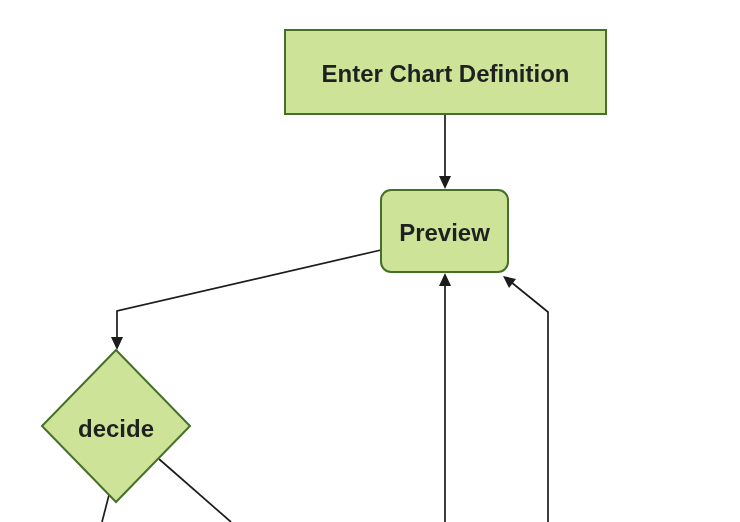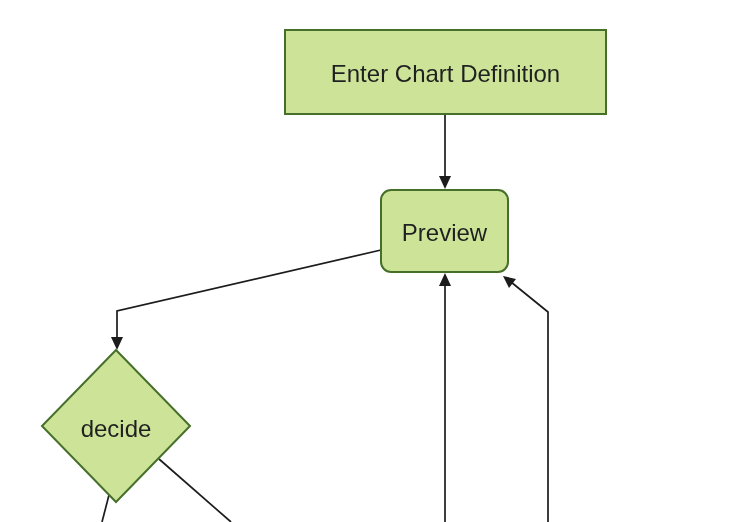--- a/index.html
+++ b/index.html
@@ -6,20 +6,21 @@
     margin: 0;
     padding: 0;
     width: 740px;
     height: 522px;
     background: var(--background, #ffffff);
     overflow: hidden;
   }
   .canvas-wrap {
     width: 740px;
     height: 458px;
+    font-weight: bold;
   }
   .node-shape {
     fill: var(--node-fill, #cde498);
     stroke: var(--node-stroke, #46702a);
     stroke-width: 2;
   }
   .edge {
     stroke: var(--edge-color, #1c1c1c);
     stroke-width: 1.7;
     fill: none;

